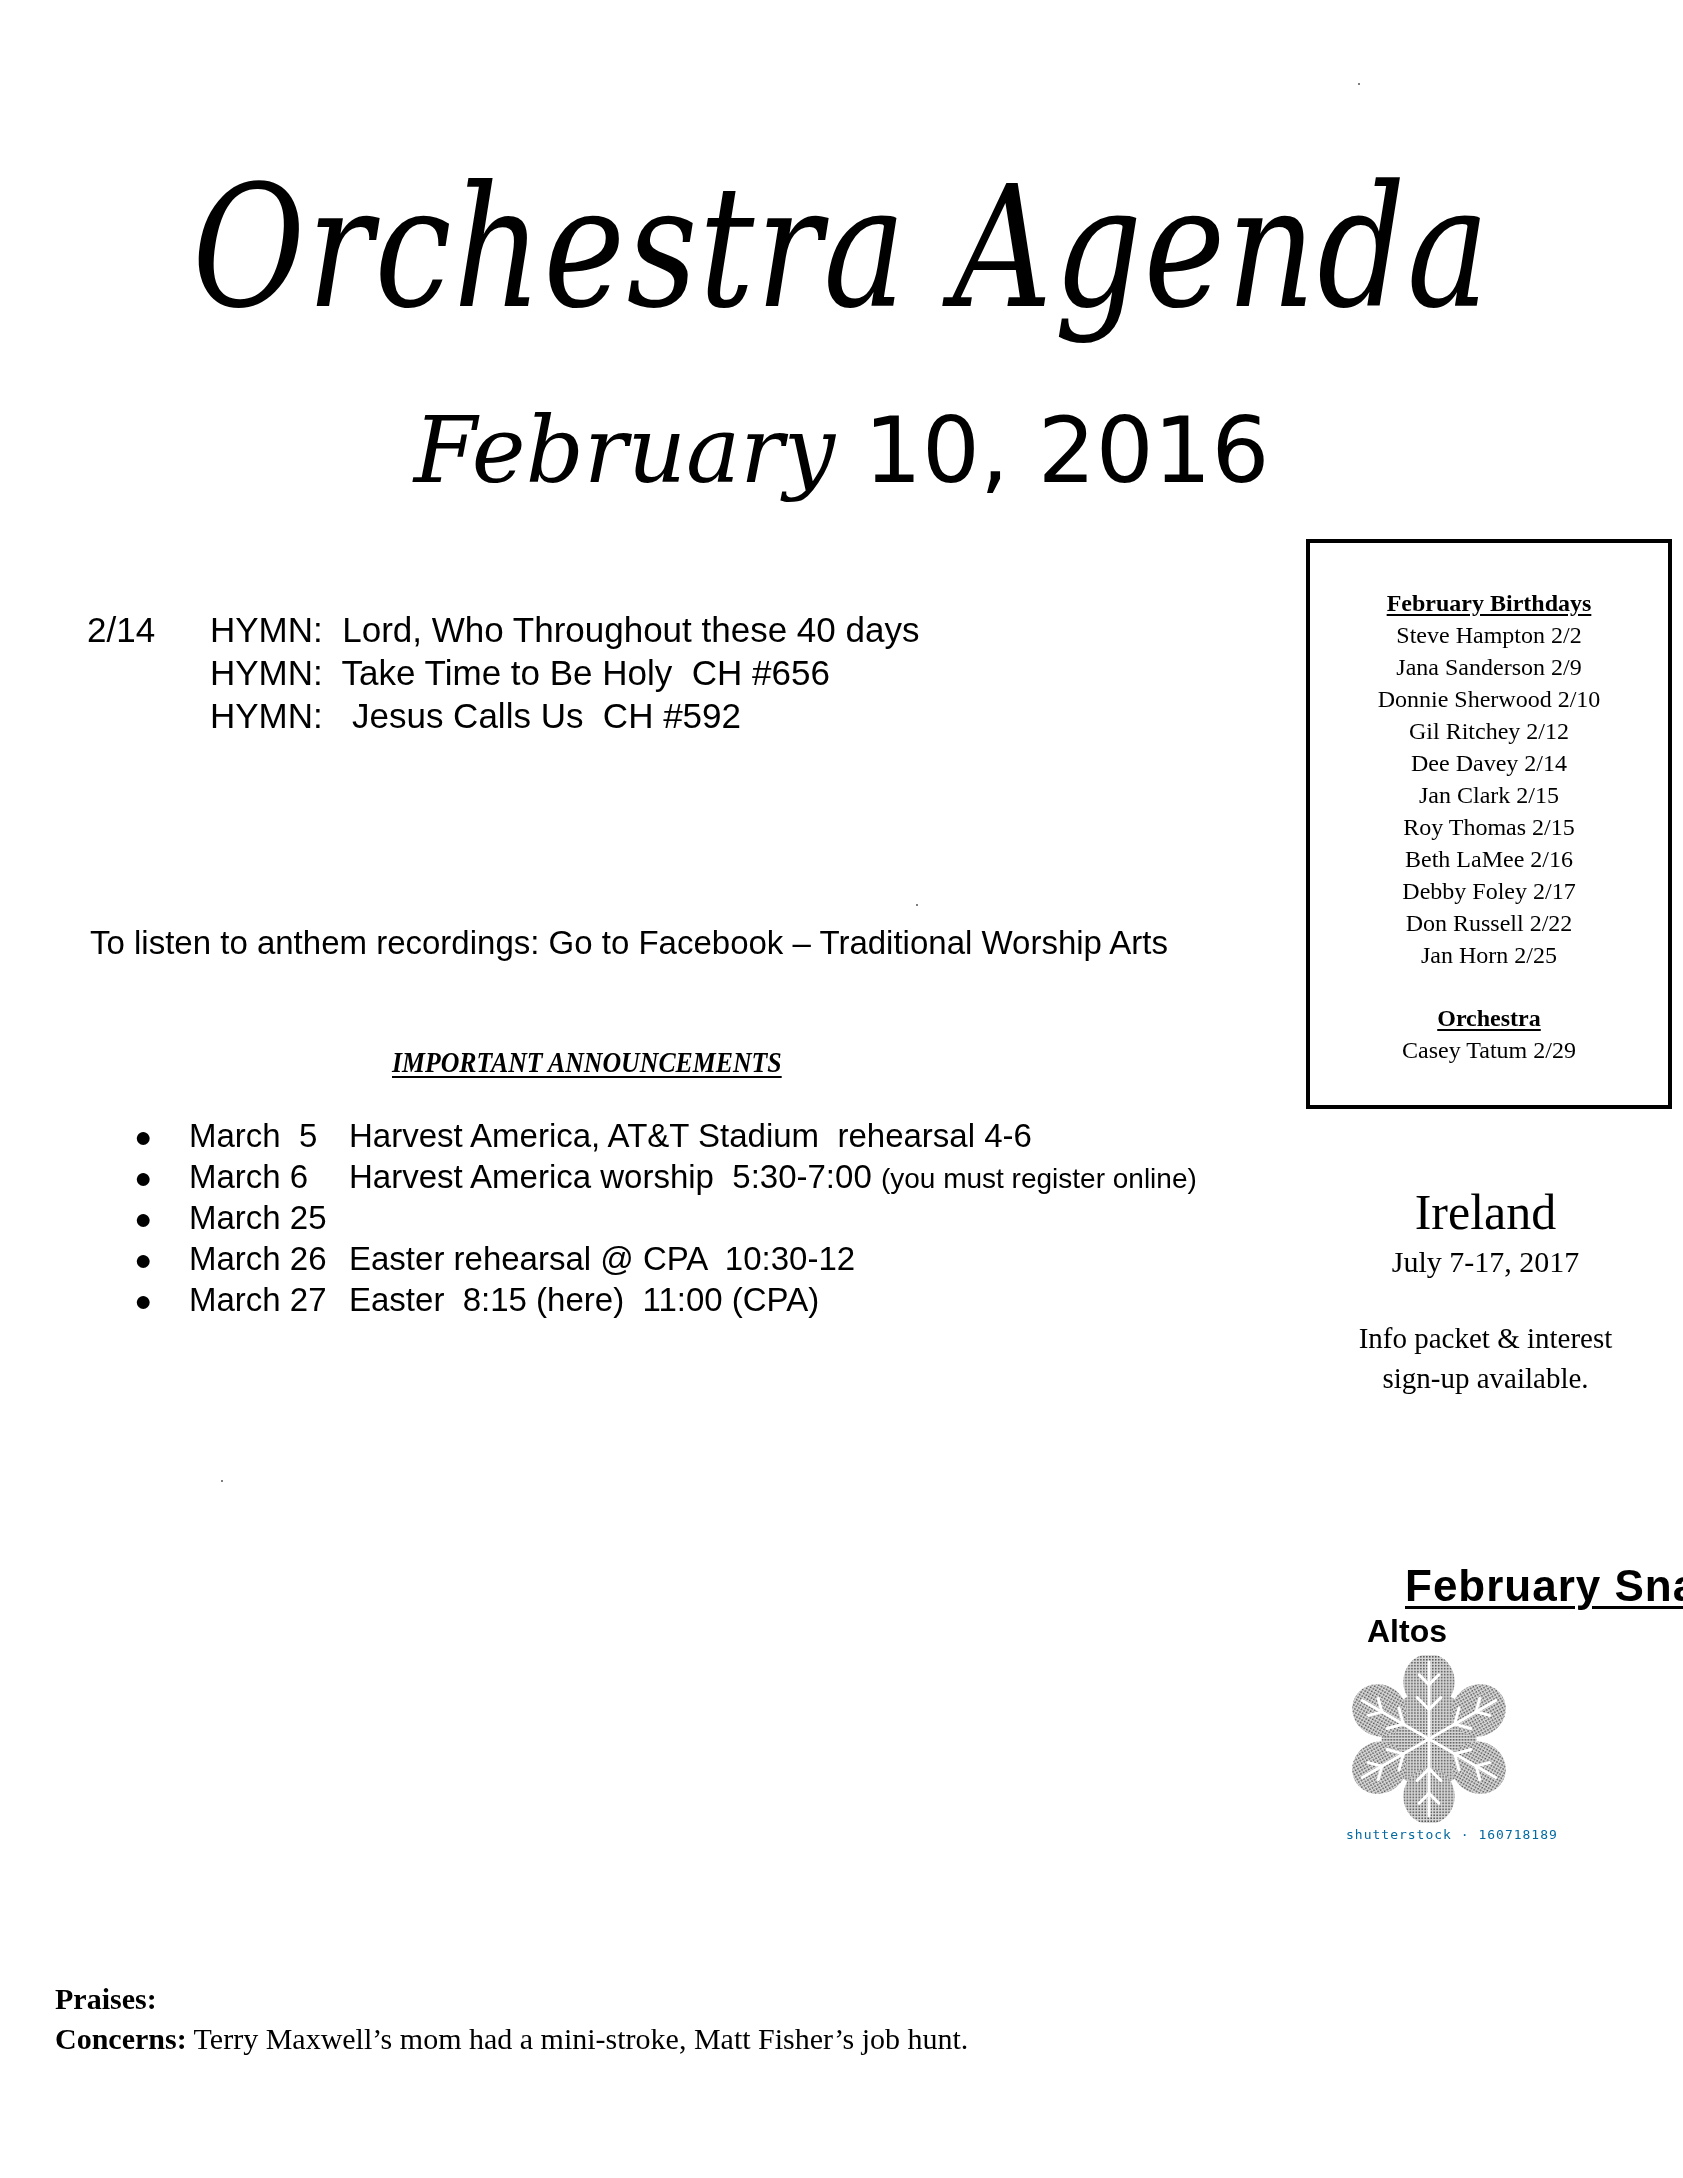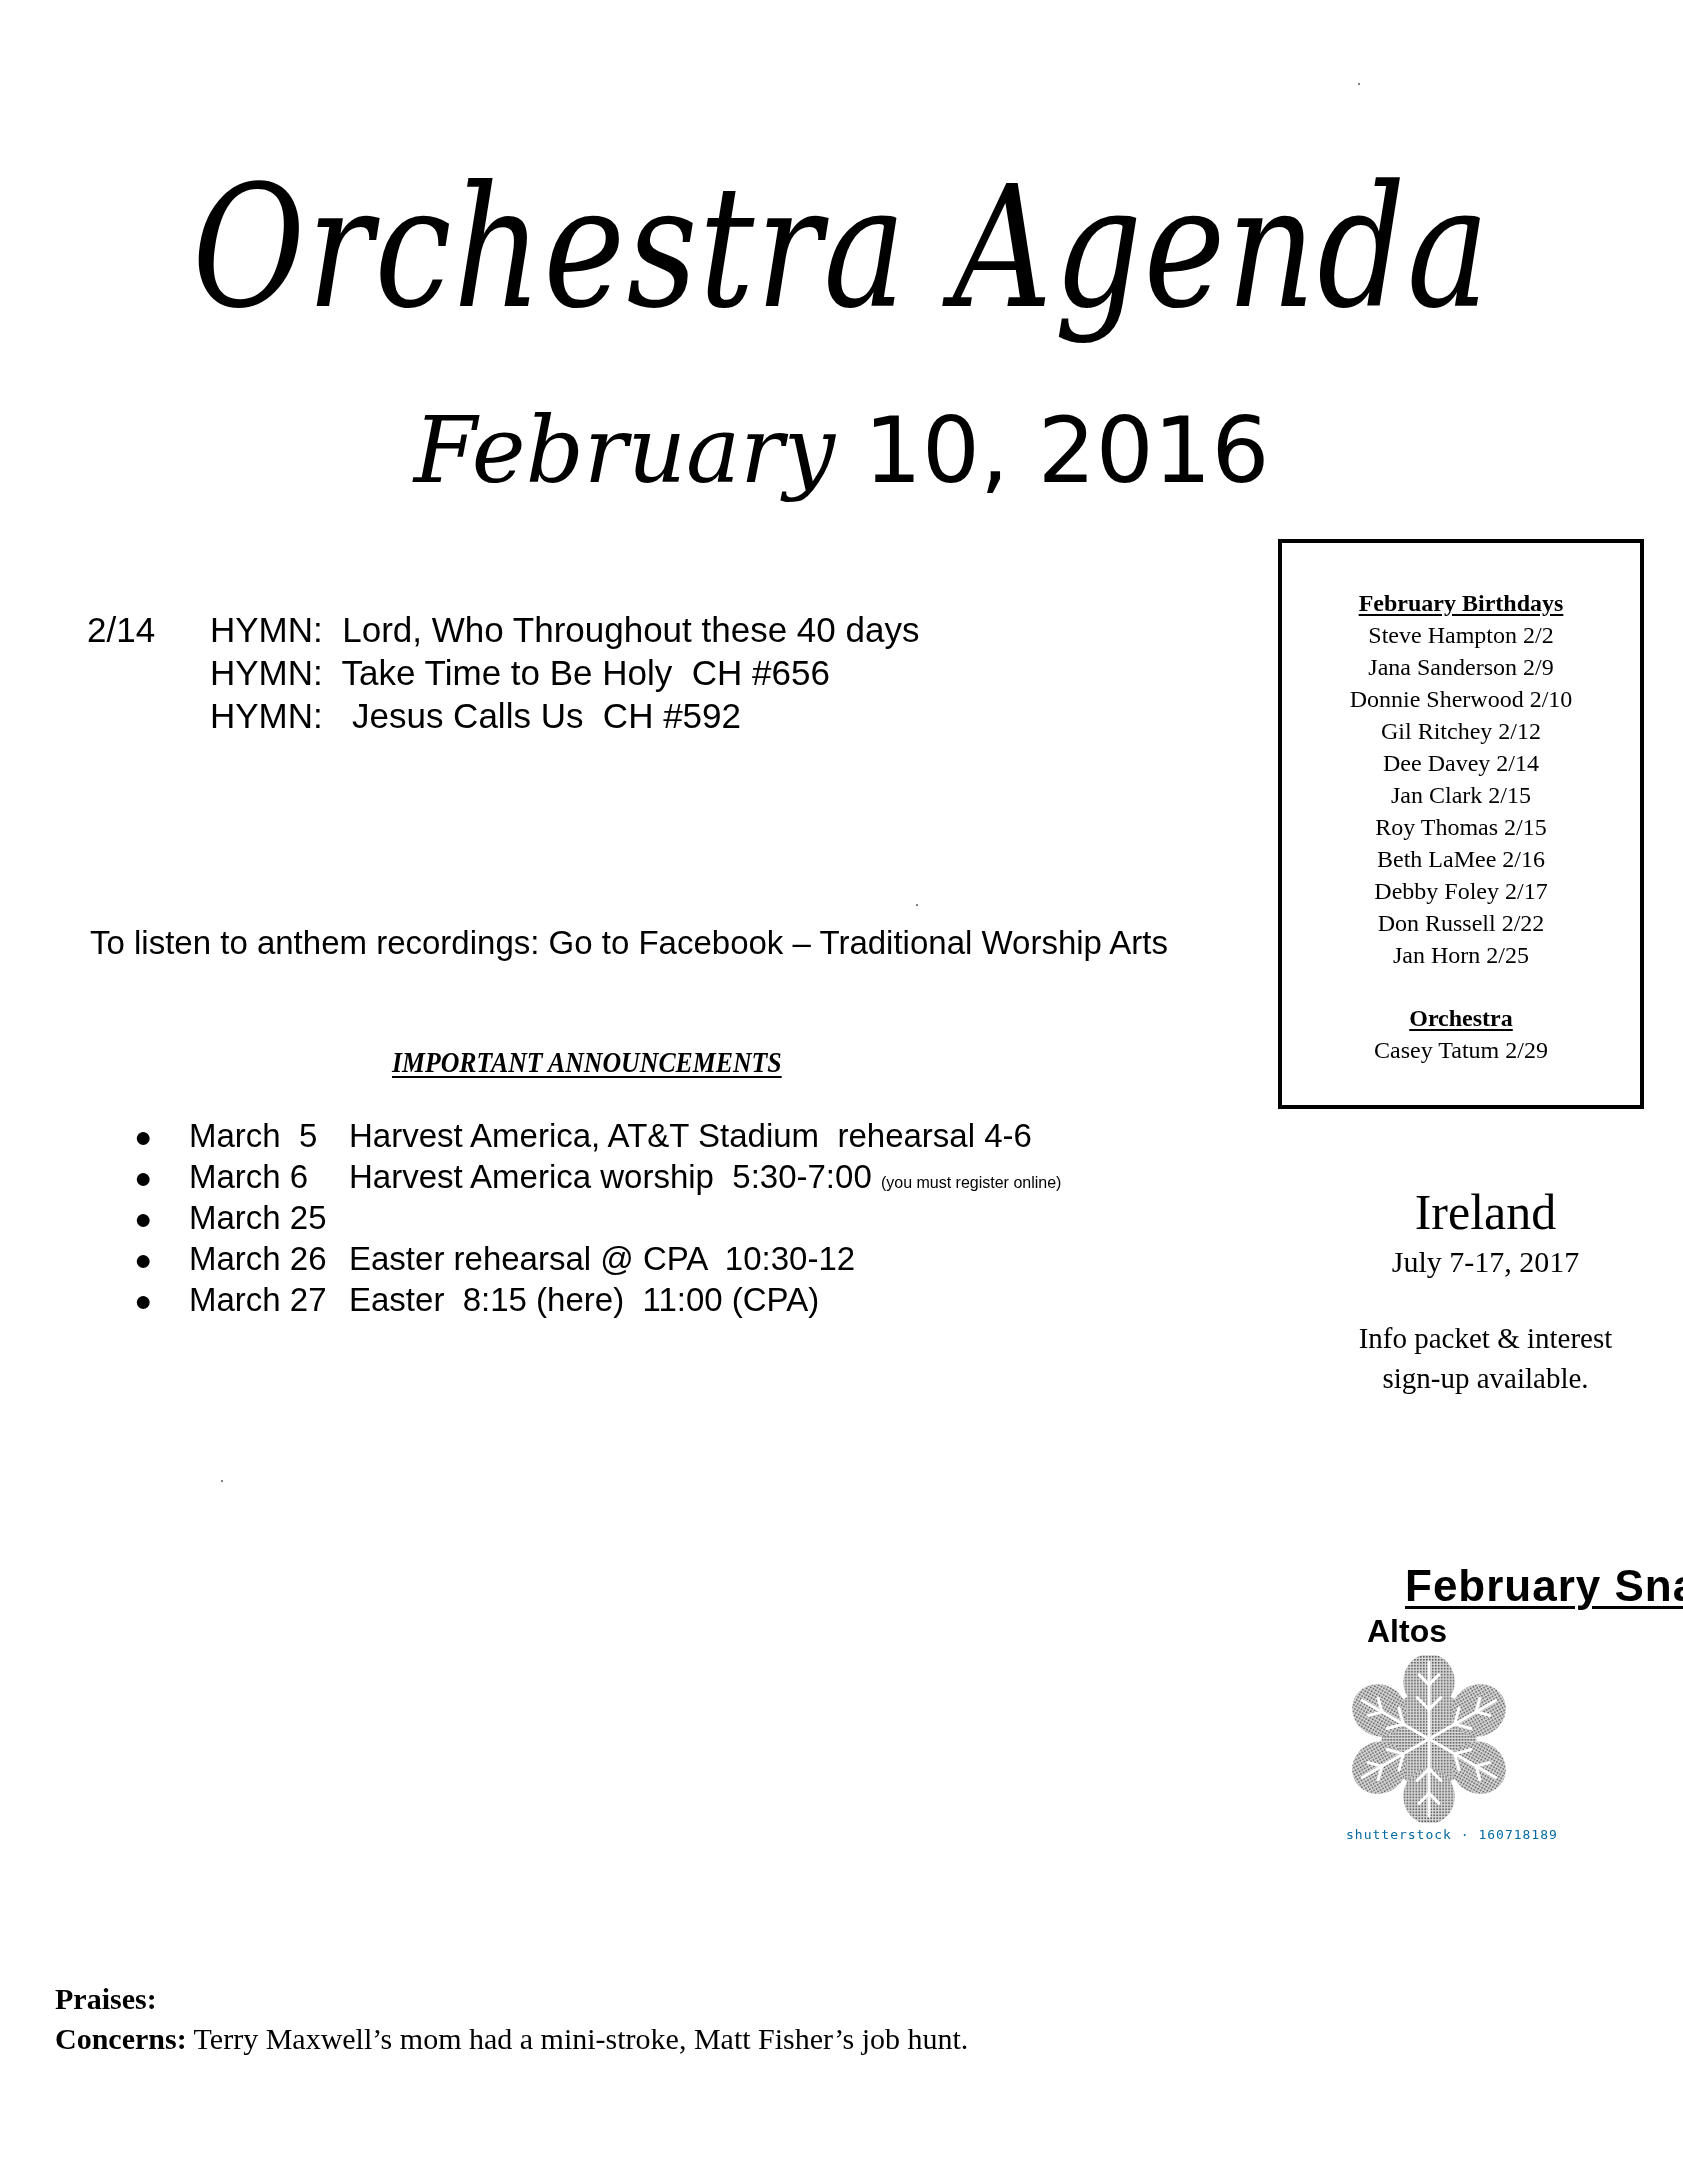--- a/index.html
+++ b/index.html
@@ -37,25 +37,25 @@
       font-weight: bold; font-style: italic; text-decoration: underline;
       text-decoration-thickness: 2px; text-underline-offset: 4px;
       transform: scaleX(0.86); transform-origin: 0 0;
     }
 
     .ann-list { left: 134px; top: 1115px; font-size: 33px; line-height: 41px; margin: 0; padding: 0; list-style: none; }
     .ann-item { display: flex; height: 41px; align-items: baseline; }
     .bullet { width: 55px; font-size: 30px; }
     .ann-date { width: 160px; white-space: pre; }
     .ann-text { white-space: pre; }
-    .ann-note { font-size: 16px; }
+    .ann-note { font-size: 28px; }
 
     
     .bday-box {
-      left: 1278px; top: 539px; width: 358px; height: 562px;
+      left: 1306px; top: 539px; width: 358px; height: 562px;
       border: 4px solid #000; box-sizing: content-box;
     }
     .bday-inner { position: absolute; left: 0; right: 0; top: 44px; text-align: center; font-size: 24px; line-height: 32px; }
     .bday-heading { font-weight: bold; text-decoration: underline; text-underline-offset: 3px; display: inline-block; font-size: 24px; }
     .bday-gap { height: 31px; }
 
     
     .ireland-block { left: 1317px; top: 1183px; width: 337px; text-align: center; }
     .ireland-title { font-size: 50px; line-height: 59px; }
     .ireland-dates { font-size: 30px; line-height: 40px; font-variant-numeric: oldstyle-nums; }

